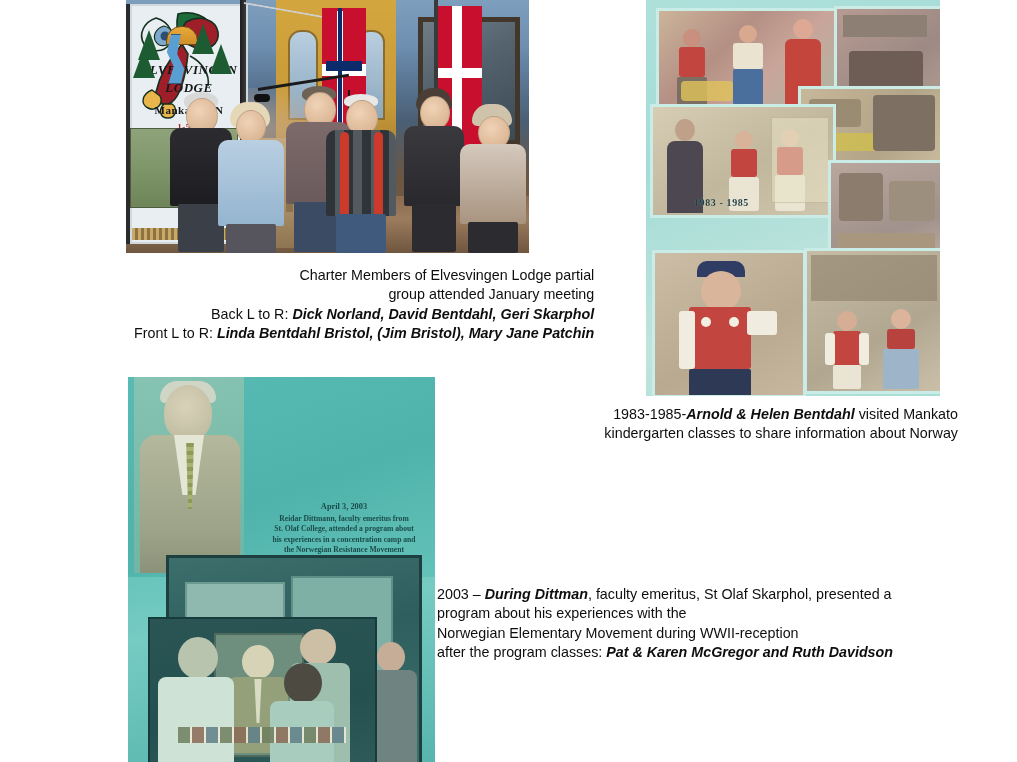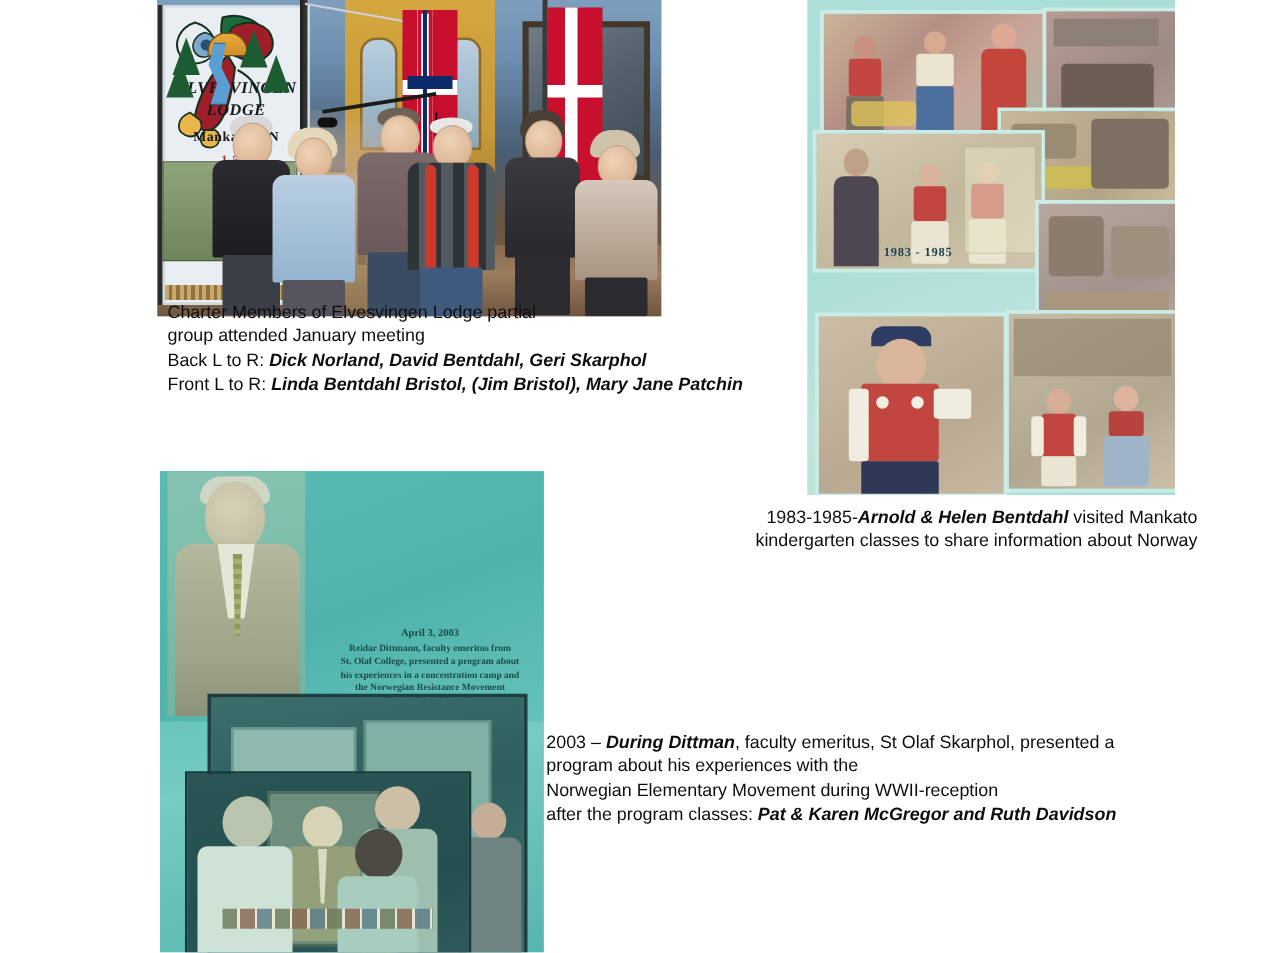--- a/index.html
+++ b/index.html
@@ -250,21 +250,21 @@
     background: linear-gradient(150deg,#c7bda6 0%, #b1a791 60%, #cbbfa8 100%); }
 
   .k-fig { position: absolute; }
   .k-fig .h { position:absolute; border-radius:50%; background:#d8b79b; }
   .k-fig .vest { position:absolute; background:#c2453f; border-radius:3px; }
   .k-fig .sk { position:absolute; background:#4c4750; border-radius:2px; }
   .k-fig .sh { position:absolute; background:#f2efe4; border-radius:3px; }
 
   #photo-slide-kindergarten .slide-text {
     position: absolute;
-    left: 61px; top: 197px; width: 240px;
+    left: 48px; top: 197px; width: 240px;
     color: #1e3f46;
     font-family: "Liberation Serif", serif;
     font-weight: bold;
     text-shadow: 0 0 1px rgba(255,255,255,.4);
   }
   #photo-slide-kindergarten .st-years {
     font-size: 10px; letter-spacing: .6px; margin-left: 0px;
   }
   #photo-slide-kindergarten .st-body {
     font-size: 9.5px; line-height: 12.6px; text-align: center; margin-top: 3px; padding: 0 6px;
@@ -340,21 +340,21 @@
 
   #photo-slide-dittman .filmstrip {
     left: 50px; top: 350px; width: 168px; height: 16px;
     background: repeating-linear-gradient(90deg,
       #6e7e5e 0 12px, #f0ead6 12px 14px, #8a6a55 14px 26px, #f0ead6 26px 28px,
       #5f7f88 28px 40px, #f0ead6 40px 42px);
     opacity: .85;
   }
 
   
-  #caption-group     { left: 134px; top: 241px; }
+  #caption-group     { left: 134px; top: 266px; text-align: right; }
   #caption-kinder    { left: 534px; top: 405px; width: 424px; }
   #caption-dittman   { left: 437px; top: 585px; }
 </style>
 </head>
 <body>
 
 <div class="page">
 
   <div class="photo" id="photo-group">
     <div class="layer wall"></div>
@@ -554,21 +554,21 @@
       <div class="p-hair"></div>
       <div class="p-head"></div>
       <div class="p-suit"></div>
       <div class="p-shirt"></div>
       <div class="p-tie"></div>
     </div>
 
     <div class="slide2-text">
       <div class="s2-date">April 3, 2003</div>
       <div>Reidar Dittmann, faculty emeritus from</div>
-      <div>St. Olaf College, presented a program about</div>
+      <div>St. Olaf College, attended a program about</div>
       <div>his experiences in a concentration camp and</div>
       <div>the Norwegian Resistance Movement</div>
       <div>During World War II.</div>
     </div>
 
     <div class="layer photo-inset">
       <div style="position:absolute;left:16px;top:24px;width:96px;height:120px;background:#8fb9ae;border:2px solid #6b9a90;"></div>
       <div style="position:absolute;left:122px;top:18px;width:98px;height:120px;background:#7fb0a6;border:2px solid #5f8f86;"></div>
       <div class="g-fig" style="left:2px;top:92px;width:64px;height:115px;">
         <div class="gh" style="left:16px;top:0;width:30px;height:32px;background:#cfd8c8;"></div>

